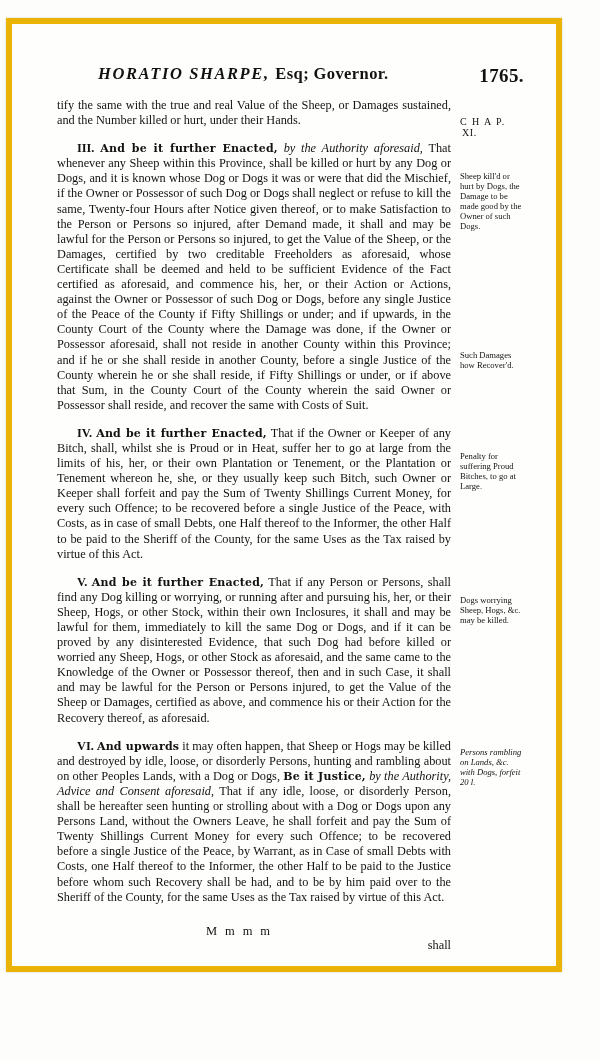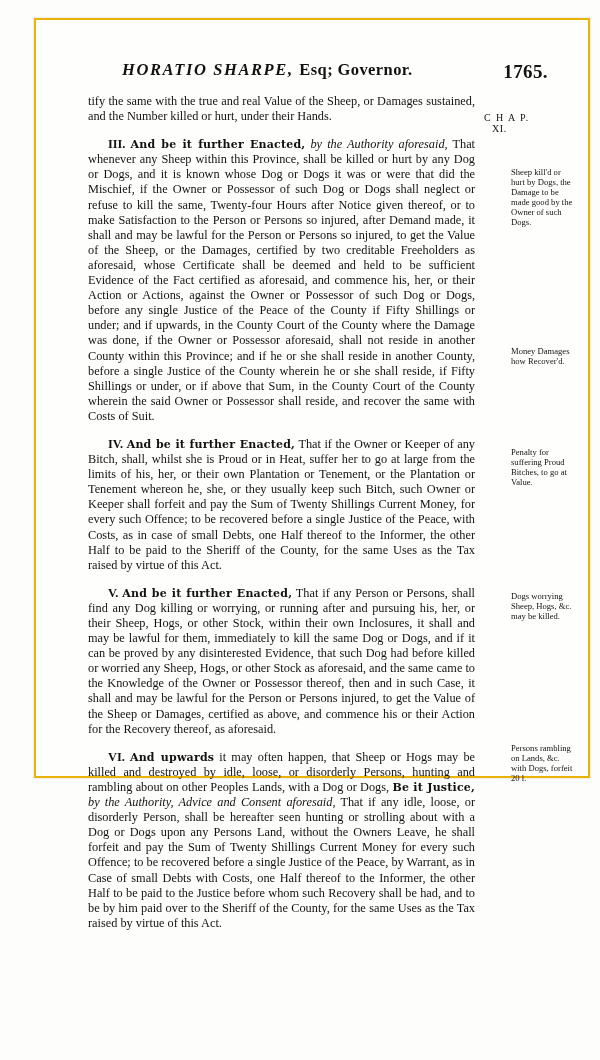--- a/index.html
+++ b/index.html
@@ -11,26 +11,26 @@
     position: relative;
     width: 600px;
     height: 1060px;
     background: #fdfdfb;
     overflow: hidden;
     font-family: "Liberation Serif", serif;
     color: #141210;
   }
   .sheet {
     position: absolute;
-    left: 34px;
+    left: 6px;
     top: 18px;
     width: 556px;
-    height: 760px;
+    height: 954px;
     background: #fefefc;
-    border: 2px solid #eab308;
+    border: 6px solid #eab308;
     box-shadow: 0 0 2px rgba(0,0,0,0.18);
     box-sizing: border-box;
   }
   .content {
     position: absolute;
     left: 44px;
     top: 40px;
     width: 468px;
   }
   
@@ -63,21 +63,21 @@
   
   .body-col {
     position: relative;
     width: 395px;
     text-align: justify;
     font-size: 12.3px;
     line-height: 15.1px;
     hyphens: manual;
   }
   p.para {
-    margin: 0 0 0 8px;
+    margin: 0 0 0 1px;
     text-align: justify;
   }
   p.para + p.para {
     margin-top: 13px;
   }
   .indent {
     text-indent: 20px;
   }
   .goth {
     font-family: "DejaVu Serif", serif;
@@ -94,34 +94,33 @@
   }
   
   .margin-note {
     position: absolute;
     left: 404px;
     width: 64px;
     font-size: 8.6px;
     line-height: 9.9px;
     text-align: left;
     font-family: "Liberation Serif", serif;
-    margin-left: 27px;
   }
   .chap-note {
     position: absolute;
     left: 404px;
     width: 64px;
     font-size: 10px;
     line-height: 11px;
     letter-spacing: 1.4px;
   }
   .chap-note .cn2 {
     letter-spacing: 0.6px;
     display: block;
-    margin-left: 8px;
+    margin-left: 2px;
   }
   
   .footer {
     position: absolute;
     left: 44px;
     top: 900px;
     width: 468px;
     height: 40px;
   }
   .signature {
@@ -189,22 +188,26 @@
 
 
       </div>
 
       <div class="chap-note" style="top: 52px;">
         <span>C H A P.</span>
         <span class="cn2">XI.</span>
       </div>
 
       <div class="margin-note" style="top: 108px;">Sheep kill'd or hurt by Dogs, the Damage to be made good by the Owner of such Dogs.</div>
-      <div class="margin-note" style="top: 287px;">Money Damages how Recover'd.</div>
-      <div class="margin-note" style="top: 388px;">Penalty for suffering Proud Bitches, to go at Value.</div>
+      <div class="margin-note" style="top: 287px;">Such Damages how Recover'd.</div>
+      <div class="margin-note" style="top: 388px;">Penalty for suffering Proud Bitches, to go at Large.</div>
       <div class="margin-note" style="top: 532px;">Dogs worrying Sheep, Hogs, &amp;c. may be killed.</div>
-      <div class="margin-note" style="top: 684px;">Persons rambling on Lands, &amp;c. with Dogs, forfeit 20 l.</div>
+      <div class="margin-note" style="top: 684px; font-style: italic;">Persons rambling on Lands, &amp;c. with Dogs, forfeit 20 l.</div>
 
     </div>
 
+    <div class="footer">
+      <div class="signature">M m m m</div>
+      <div class="catchword">shall</div>
+    </div>
 
   </div>
 </div>
 
 </body></html>

